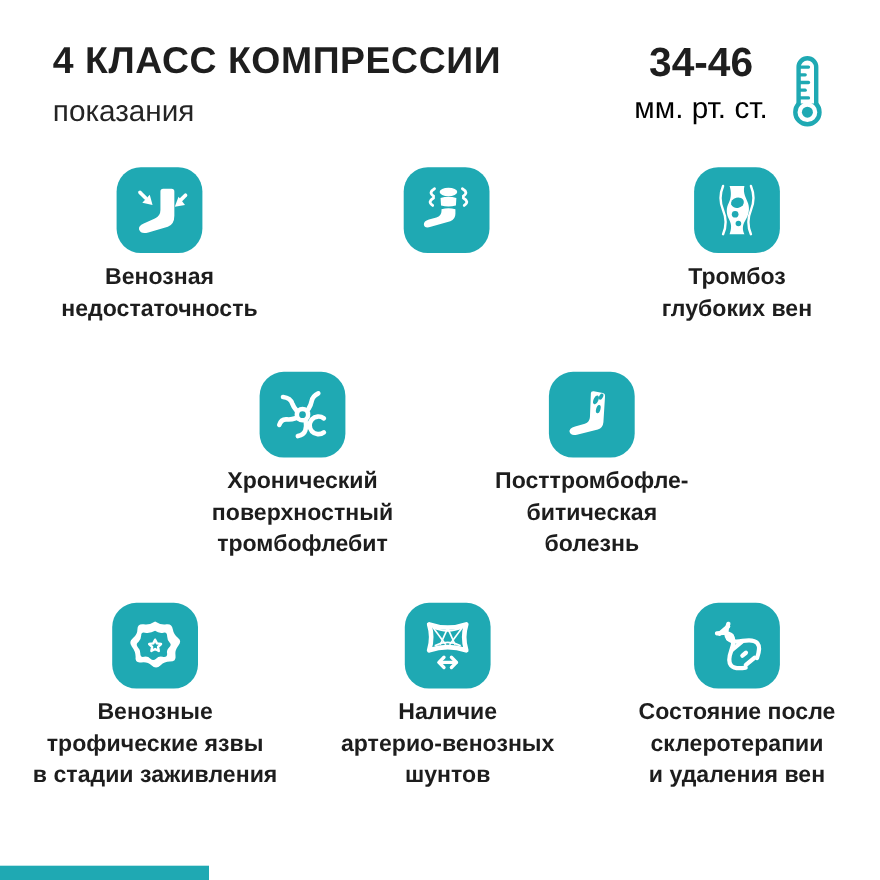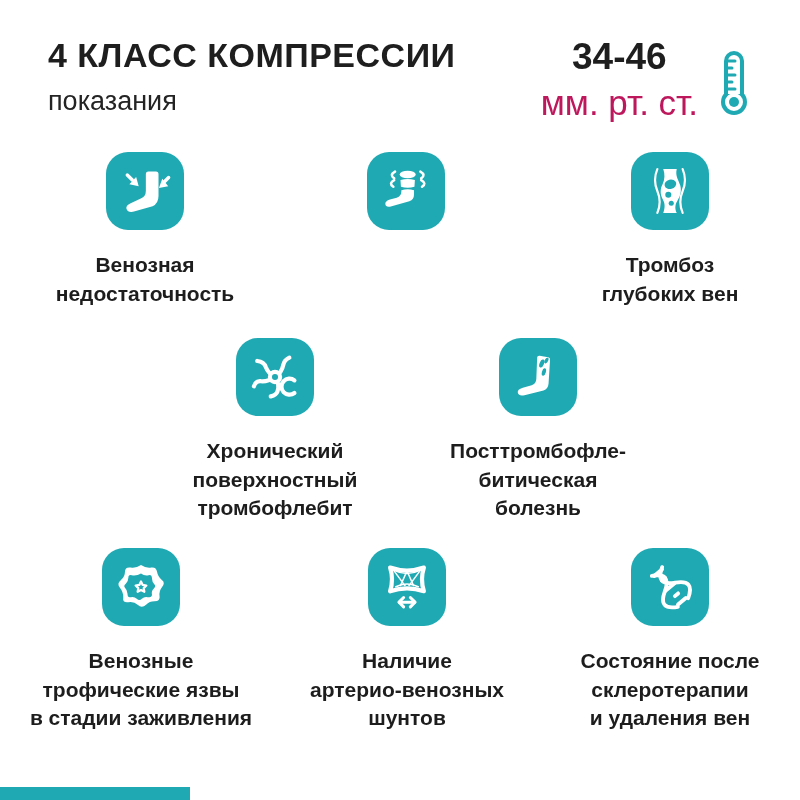--- a/index.html
+++ b/index.html
@@ -9,27 +9,27 @@
   html,body{margin:0;padding:0;background:#fff;}
   body{font-family:"Liberation Sans", sans-serif;color:var(--ink);}
   .canvas{position:relative;width:800px;height:800px;background:#ffffff;overflow:hidden;}
 
   
   .title{position:absolute;left:48px;top:36px;font-size:34px;font-weight:800;letter-spacing:.5px;color:#1e1e1e;}
   .subtitle{position:absolute;left:48px;top:86px;font-size:27px;font-weight:400;color:#242424;}
   .pressure-wrap{position:absolute;top:38px;right:42px;display:flex;align-items:flex-start;gap:14px;}
   .pressure-text{display:flex;flex-direction:column;align-items:center;}
   .pressure-value{font-size:37px;font-weight:800;line-height:1.05;color:#1e1e1e;}
-  .pressure-unit{font-size:35px;font-weight:400;margin-top:6px;color:#be185d;}
+  .pressure-unit{font-size:27px;font-weight:400;margin-top:6px;color:#000000;}
 
   
   .item{position:absolute;width:256px;transform:translateX(-50%);text-align:center;}
   .badge{width:78px;height:78px;border-radius:22px;background:var(--teal);margin:0 auto;display:flex;align-items:center;justify-content:center;}
   .badge svg{display:block;}
-  .item-label{margin-top:21px;font-size:21px;font-weight:700;line-height:1.36;white-space:pre-line;color:var(--ink);}
+  .item-label{margin-top:8px;font-size:21px;font-weight:700;line-height:1.36;white-space:pre-line;color:var(--ink);}
 
   .footer-bar{position:absolute;left:0;bottom:0;width:190px;height:13px;background:var(--teal);}
 </style>
 </head>
 <body>
 
 <div class="canvas">
 
   <div class="title">4 КЛАСС КОМПРЕССИИ</div>
   <div class="subtitle">показания</div>

